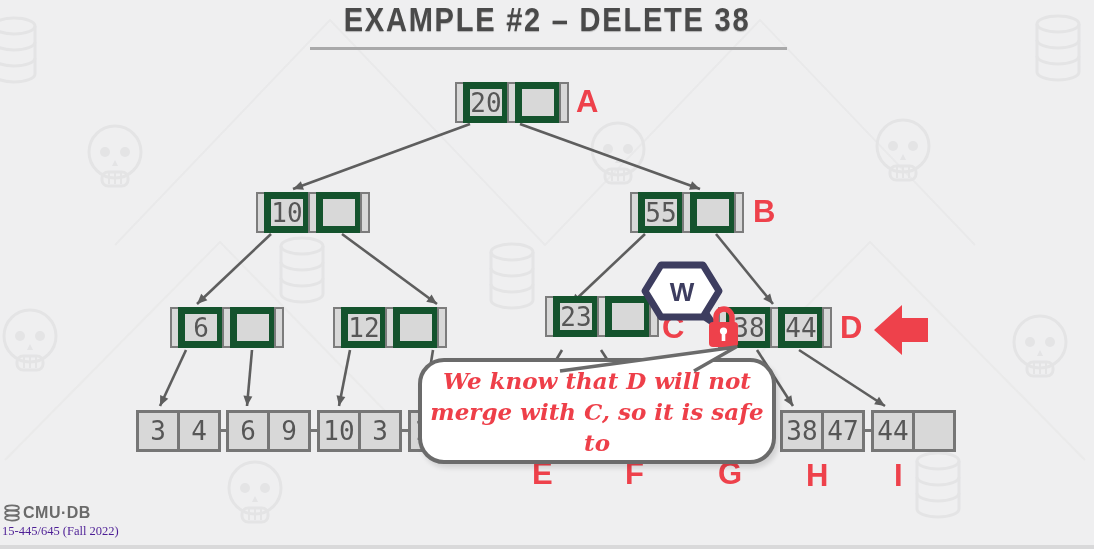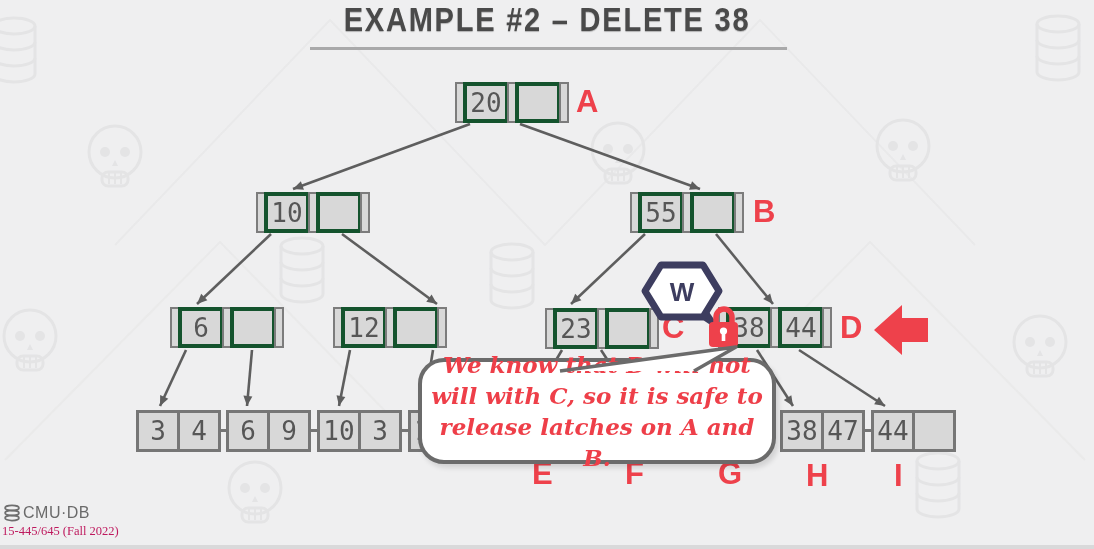--- a/index.html
+++ b/index.html
@@ -9,39 +9,39 @@
   .title{position:absolute;top:1px;left:0;width:100%;text-align:center;font-weight:bold;
          font-size:33px;letter-spacing:2px;color:#4a4a4a;z-index:12;transform:scaleX(.88);
          text-shadow:0 1px 1px rgba(0,0,0,.25);white-space:nowrap;}
   .rule{position:absolute;left:310px;top:47px;width:477px;height:3px;background:#a9a9aa;z-index:12;}
   .edges,.latch-svg,.tail-svg,.ptr-svg,.lock-svg{position:absolute;left:0;top:0;pointer-events:none;}
   .edges{z-index:5;} .latch-svg{z-index:25;} .lock-svg{z-index:26;} .tail-svg{z-index:31;} .ptr-svg{z-index:12;}
   .inode{position:absolute;display:flex;height:41px;z-index:10;}
   .inode .strip{width:10px;height:41px;background:#d8d8d8;border:2px solid #7c7c7c;
                 box-sizing:border-box;margin-left:-2px;}
   .inode .strip:first-child{margin-left:0;}
-  .inode .kcell{width:46px;height:41px;background:#d8d8d8;border:4px solid #14532d;
+  .inode .kcell{width:46px;height:41px;background:#d8d8d8;border:7px solid #14532d;
                 box-sizing:border-box;margin-left:-2px;display:flex;align-items:center;justify-content:center;
                 font-family:"DejaVu Sans Mono",monospace;font-size:26px;color:#565656;}
   .leaf{position:absolute;display:flex;height:42px;z-index:10;}
   .leaf .lcell{width:44px;height:42px;background:#d8d8d8;border:3px solid #767676;
                box-sizing:border-box;margin-left:-3px;display:flex;align-items:center;justify-content:center;
                font-family:"DejaVu Sans Mono",monospace;font-size:26px;color:#565656;}
   .leaf .lcell:first-child{margin-left:0;}
   .link{position:absolute;top:429px;height:3px;background:#767676;z-index:4;}
   .tag{position:absolute;z-index:20;font-weight:bold;font-size:31px;color:#ee414b;line-height:1;}
   .bubble{position:absolute;left:418px;top:358px;width:358px;height:106px;background:#fff;
           border:4px solid #6b6b6b;border-radius:26px;z-index:30;box-sizing:border-box;
           display:flex;flex-direction:column;justify-content:center;text-align:center;
           font-family:"DejaVu Serif",serif;font-style:italic;font-weight:bold;font-size:23px;
           line-height:31px;color:#ee3f49;box-shadow:3px 4px 5px rgba(0,0,0,.12);}
   .logo{position:absolute;left:3px;top:504px;display:flex;align-items:center;gap:2px;z-index:12;
-        color:#6a6a6a;font-weight:normal;font-size:16px;letter-spacing:.5px;}
+        color:#6a6a6a;font-weight:bold;font-size:16px;letter-spacing:.5px;}
   .course{position:absolute;left:2px;top:524px;font-family:"Liberation Serif",serif;
-          font-size:12.5px;color:#be185d;z-index:12;}
+          font-size:12.5px;color:#4c1d95;z-index:12;}
   .bottombar{position:absolute;left:0;bottom:0;width:100%;height:4px;background:#d9d9da;z-index:40;}
 </style>
 </head>
 <body>
 
 <div class="slide">
 
   <svg class="bg" width="1094" height="549" viewBox="0 0 1094 549">
     <defs>
       <g id="wm-skull" fill="none" stroke="#e4e4e5" stroke-width="3">
@@ -143,21 +143,21 @@
     <span class="kcell"></span>
     <span class="strip"></span>
   </div>
   <div class="inode" style="left:333px;top:307px">
     <span class="strip"></span>
     <span class="kcell">12</span>
     <span class="strip"></span>
     <span class="kcell"></span>
     <span class="strip"></span>
   </div>
-  <div class="inode" style="left:545px;top:308px">
+  <div class="inode" style="left:545px;top:296px">
     <span class="strip"></span>
     <span class="kcell">23</span>
     <span class="strip"></span>
     <span class="kcell"></span>
     <span class="strip"></span>
   </div>
   <div class="inode" style="left:718px;top:307px">
     <span class="strip"></span>
     <span class="kcell">38</span>
     <span class="strip"></span>
@@ -217,22 +217,21 @@
     <circle cx="723.5" cy="331" r="3.6" fill="#ffffff"></circle>
     <rect x="721.7" y="333" width="3.6" height="8" fill="#ffffff"></rect>
   </svg>
 
   <svg class="ptr-svg" width="1094" height="549" viewBox="0 0 1094 549">
     <polygon points="874,330 902,305 902,318 928,318 928,342 902,342 902,355" fill="#ee414b"></polygon>
   </svg>
 
   <div class="bubble">
     <div>We know that D will not</div>
-    <div>will with C, so it is safe to</div>
-    <div>release latches on A and B.</div>
+    <div>merge with C, so it is safe to</div>
   </div>
   <svg class="tail-svg" width="1094" height="549" viewBox="0 0 1094 549">
     <path d="M560,371 L736,347 L694,371 Z" fill="#ffffff"></path>
     <path d="M560,371 L736,347 L694,371" fill="none" stroke="#6b6b6b" stroke-width="3.5" stroke-linejoin="round"></path>
   </svg>
 
   <div class="logo">
     <svg width="18" height="18" viewBox="0 0 18 18">
       <ellipse cx="9" cy="4" rx="7" ry="2.6" fill="none" stroke="#6e6e6e" stroke-width="1.6"></ellipse>
       <ellipse cx="9" cy="9" rx="7" ry="2.6" fill="none" stroke="#6e6e6e" stroke-width="1.6"></ellipse>

